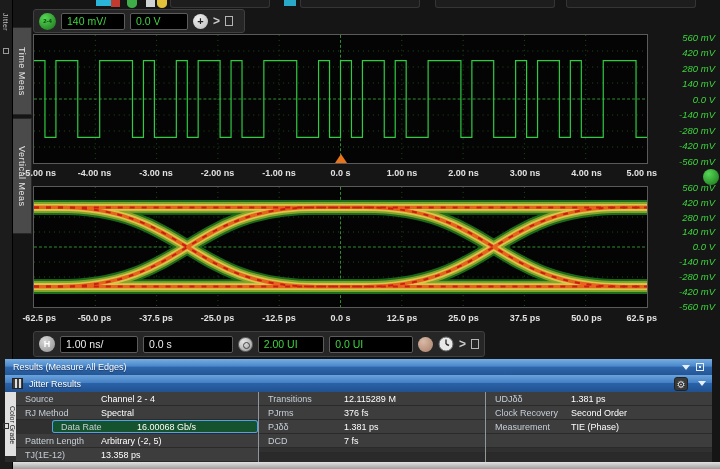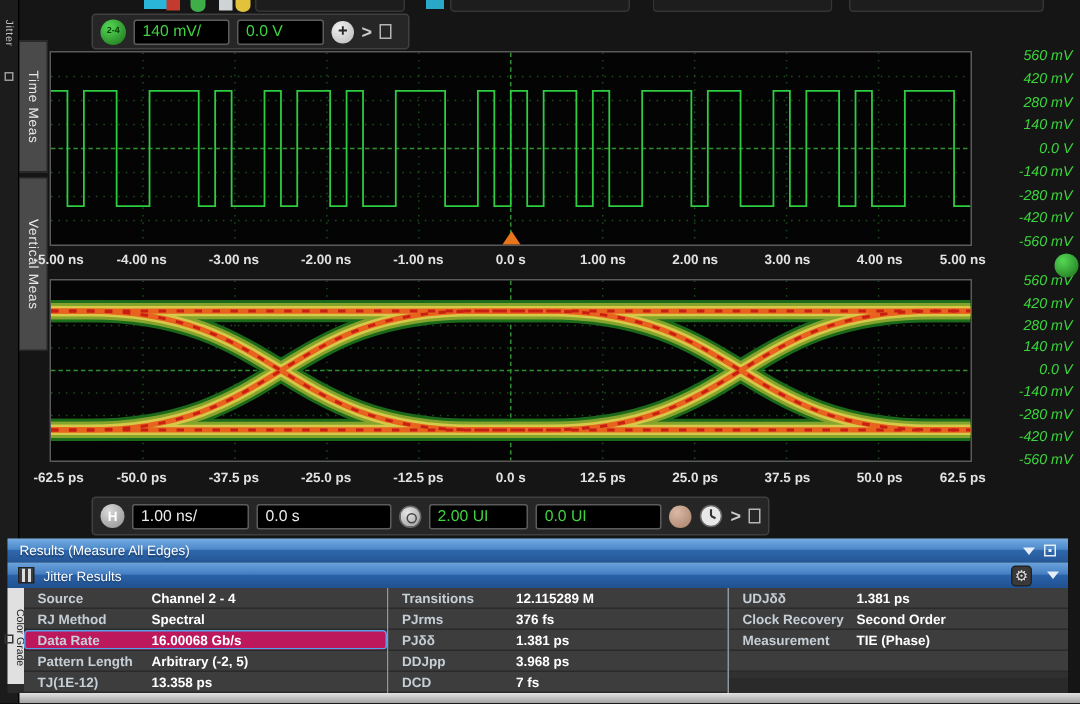--- a/index.html
+++ b/index.html
@@ -14,21 +14,21 @@
   .leftrail{position:absolute;left:0;top:0;width:13px;height:469px;background:#1c1c1c;border-right:1px solid #000;}
   .jitter-label{position:absolute;top:13px;left:2px;color:#c0c0c0;font-size:7px;writing-mode:vertical-rl;letter-spacing:.5px;}
   .jitter-icon{position:absolute;top:48px;left:3px;width:6px;height:6px;border:1px solid #9a9a9a;}
 
   
   .side-tab{position:absolute;left:13px;width:19px;background:#4a4a4a;border:1px solid #272727;border-left:none;color:#e8e8e8;font-size:9px;writing-mode:vertical-rl;display:flex;align-items:center;justify-content:center;letter-spacing:.5px;}
   #tab-time{top:27px;height:88px;}
   #tab-vert{top:118px;height:116px;}
 
   
-  .toolbar{position:absolute;background:#262626;border:1px solid #404040;border-radius:3px;display:flex;align-items:center;gap:5px;padding:0 5px;margin-left:28px;}
+  .toolbar{position:absolute;background:#262626;border:1px solid #404040;border-radius:3px;display:flex;align-items:center;gap:5px;padding:0 5px;}
   #toolbar-top{left:33px;top:9px;width:212px;height:24px;}
   #toolbar-bottom{left:33px;top:331px;width:452px;height:26px;}
   .chan-badge{width:17px;height:17px;border-radius:50%;background:radial-gradient(circle at 35% 30%,#55d855,#1a701a);color:#053f05;font-size:6px;font-weight:bold;display:flex;align-items:center;justify-content:center;flex:none;}
   .field{height:17px;background:#000;border:1px solid #5c5c5c;border-radius:2px;color:#ececec;font-size:10.5px;display:flex;align-items:center;padding:0 5px;white-space:nowrap;overflow:hidden;}
   .field.green{color:#3fd43f;}
   #f-scale{width:64px;} #f-offset{width:58px;}
   #f-time{width:80px;} #f-hoff{width:92px;}
   #f-ui{width:68px;} #f-uioff{width:86px;}
   .round-btn{width:15px;height:15px;border-radius:50%;background:radial-gradient(circle at 35% 30%,#f0f0f0,#b8b8b8);color:#222;font-size:11px;line-height:14px;text-align:center;font-weight:bold;flex:none;}
   .badge-gray{width:16px;height:16px;border-radius:50%;background:radial-gradient(circle at 35% 30%,#d8d8d8,#8e8e8e);color:#fff;font-size:9px;font-weight:bold;display:flex;align-items:center;justify-content:center;flex:none;}
@@ -78,27 +78,27 @@
   .rbar .spacer{flex:1;}
   .caret{width:0;height:0;border-left:4px solid transparent;border-right:4px solid transparent;border-top:5px solid #e6eef8;margin:0 6px;flex:none;}
   .pinicon{width:8px;height:8px;border:1px solid #e6eef8;margin-right:8px;position:relative;flex:none;}
   .pinicon::after{content:"";position:absolute;left:2px;top:2px;width:2px;height:2px;background:#e6eef8;}
   .jricon{width:11px;height:11px;margin-left:7px;margin-right:6px;background:repeating-linear-gradient(90deg,#3c3c3c 0 2px,#ddd 2px 4px);border:1px solid #222;flex:none;}
   .gearbox{width:14px;height:14px;background:#3a3a3a;border:1px solid #222;border-radius:3px;color:#ddd;font-size:10px;line-height:13px;text-align:center;margin-right:4px;flex:none;}
 
   .colorgrade{position:absolute;left:0;top:33px;width:11px;height:64px;background:#e0e0e0;color:#1c1c1c;font-size:7px;writing-mode:vertical-rl;display:flex;flex-direction:column;align-items:center;padding-top:2px;}
   .cg-check{width:6px;height:6px;border:1px solid #333;margin-top:2px;flex:none;}
 
-  .rtable{position:absolute;left:11px;top:33px;width:696px;height:60px;background:#303030;font-weight:bold;}
+  .rtable{position:absolute;left:11px;top:33px;width:696px;height:60px;background:#303030;}
   .tgroup{position:absolute;top:0;height:70px;}
   #g1{left:0;width:242px;}
   #g2{left:242px;width:227px;border-left:1px solid #8f979e;}
   #g3{left:469px;width:227px;border-left:1px solid #8f979e;}
   .trow{height:14px;display:flex;align-items:center;font-size:9px;background:#3d3d3d;border-bottom:1px solid #2a2a2a;}
-  .trow.hl{box-shadow:inset 0 0 0 1px #57a0e8;border-radius:3px;background:#be185d;}
+  .trow.hl{box-shadow:inset 0 0 0 1px #57a0e8;border-radius:3px;background:#14532d;margin-left:36px;}
   .tlabel{color:#c6ced6;padding-left:9px;width:85px;flex:none;white-space:nowrap;}
   .tvalue{color:#fff;white-space:nowrap;}
 
   .bottomstrip{position:absolute;left:13px;top:462px;width:707px;height:7px;background:linear-gradient(#e2e2e2,#9e9e9e);}
 </style>
 </head>
 <body>
 
 <div id="screen">
 
@@ -308,24 +308,20 @@
           </div>
           <div class="trow">
             <span class="tlabel">PJrms</span>
             <span class="tvalue">376 fs</span>
           </div>
           <div class="trow">
             <span class="tlabel">PJδδ</span>
             <span class="tvalue">1.381 ps</span>
           </div>
           <div class="trow">
-            <span class="tlabel">DDJpp</span>
-            <span class="tvalue">3.968 ps</span>
-          </div>
-          <div class="trow">
             <span class="tlabel">DCD</span>
             <span class="tvalue">7 fs</span>
           </div>
         </div>
       <div class="tgroup" id="g3">
           <div class="trow">
             <span class="tlabel">UDJδδ</span>
             <span class="tvalue">1.381 ps</span>
           </div>
           <div class="trow">

